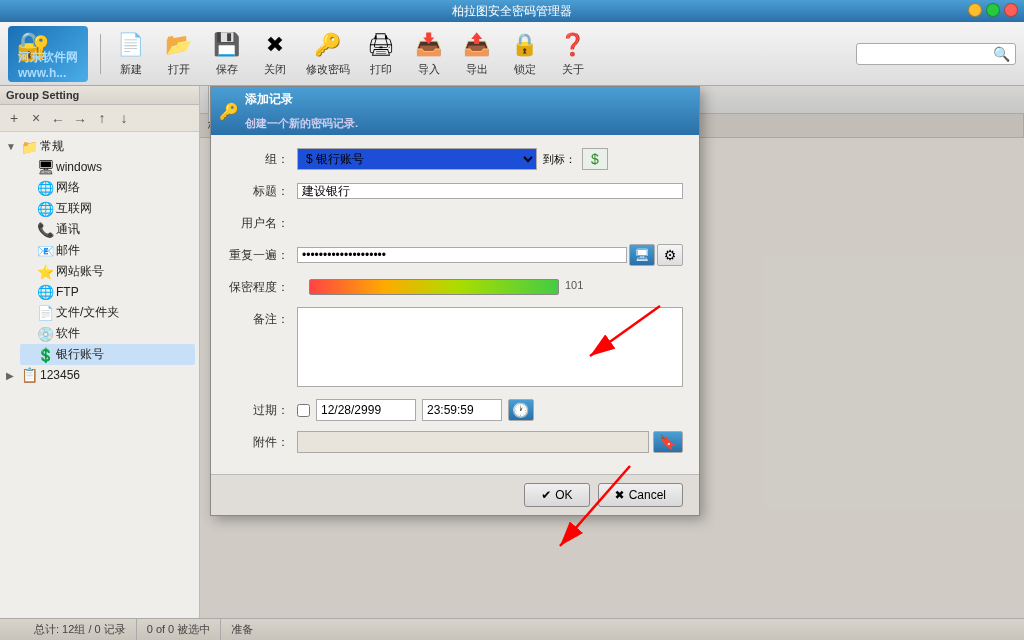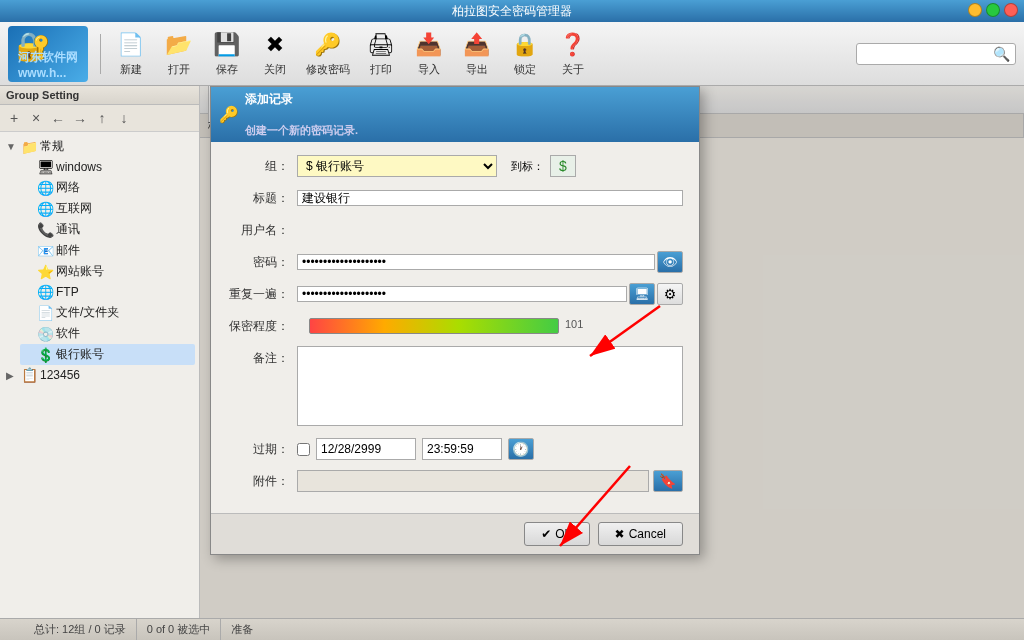--- a/index.html
+++ b/index.html
@@ -43,27 +43,27 @@
     .content { flex: 1; background: #e8e4dc; position: relative; overflow: hidden; }
     .content-header { background: linear-gradient(to bottom, #f0eeea, #ddd); padding: 3px 8px; display: flex; align-items: center; gap: 8px; border-bottom: 1px solid #bbb; height: 28px; }
     .content-cols { display: flex; height: 24px; background: #d8d4cc; border-bottom: 1px solid #bbb; align-items: center; }
     .col-header { font-size: 11px; color: #333; padding: 0 8px; border-right: 1px solid #bbb; height: 100%; display: flex; align-items: center; }
 
     
     .dialog-overlay { position: absolute; top: 0; left: 0; right: 0; bottom: 0; background: rgba(0,0,0,0.1); display: flex; align-items: flex-start; justify-content: flex-start; padding: 0; }
     .dialog { background: #f0eeea; border: 1px solid #888; box-shadow: 4px 4px 12px rgba(0,0,0,0.3); width: 490px; margin-top: 0; margin-left: 10px; }
     .dialog-titlebar { background: linear-gradient(to bottom, #4a9fd4, #2a6fa8); padding: 4px 8px; color: white; font-size: 12px; font-weight: bold; display: flex; align-items: center; gap: 6px; }
     .dialog-icon { font-size: 16px; }
-    .dialog-subtitle { font-size: 11px; color: #cce; margin-top: 15px; text-align: right; }
+    .dialog-subtitle { font-size: 11px; color: #cce; margin-top: 8px; text-align: right; }
     .dialog-body { padding: 12px 16px; }
     .form-row { display: flex; align-items: center; margin-bottom: 8px; min-height: 24px; }
     .form-label { width: 70px; text-align: right; padding-right: 8px; font-size: 12px; color: #333; flex-shrink: 0; }
     .form-control { flex: 1; }
     .form-input { width: 100%; border: 1px solid #aaa; padding: 2px 4px; font-size: 12px; height: 16px; background: white; }
-    .form-select { width: 200px; border: 1px solid #aaa; padding: 2px 4px; font-size: 12px; height: 22px; background: #fef9c3; }
+    .form-select { width: 240px; border: 1px solid #aaa; padding: 2px 4px; font-size: 12px; height: 22px; background: #1d4ed8; }
     .form-textarea { width: 100%; border: 1px solid #aaa; padding: 4px; font-size: 12px; height: 80px; resize: none; background: white; }
     .icon-btn { width: 26px; height: 22px; border: 1px solid #aaa; background: linear-gradient(to bottom, #f5f5f5, #ddd); cursor: pointer; display: flex; align-items: center; justify-content: center; font-size: 14px; border-radius: 2px; }
     .group-row { display: flex; align-items: center; gap: 6px; }
     .icon-preview { width: 26px; height: 22px; background: #e8f0e8; border: 1px solid #aaa; display: flex; align-items: center; justify-content: center; color: #2a8a2a; font-size: 14px; }
     .pw-row { display: flex; align-items: center; gap: 2px; }
     .pw-row .form-input { flex: 1; }
     .strength-bar-bg { width: 250px; height: 16px; background: linear-gradient(to right, #ff4444 0%, #ffaa00 30%, #aadd00 60%, #44cc44 100%); border-radius: 2px; position: relative; border: 1px solid #888; }
     .strength-bar-cover { position: absolute; right: 0; top: 0; height: 100%; background: #c8c4bc; }
     .strength-num { font-size: 11px; color: #555; margin-left: 6px; }
     .expiry-row { display: flex; align-items: center; gap: 6px; }
@@ -254,45 +254,36 @@
           </div>
         </div>
         <div class="dialog-body">
 
           <div class="form-row">
             <div class="form-label">组：</div>
             <div class="form-control group-row">
               <select class="form-select">
                 <option>$ 银行账号</option>
               </select>
-              <div style="margin-left:8px; font-size:11px;">到标：</div>
+              <div style="font-size:11px;">到标：</div>
               <div class="icon-preview">$</div>
             </div>
           </div>
 
           <div class="form-row">
             <div class="form-label">标题：</div>
             <div class="form-control">
               <input type="text" class="form-input" value="建设银行" style="">
             </div>
           </div>
 
           <div class="form-row">
             <div class="form-label">用户名：</div>
           </div>
 
-          <div class="form-row">
-            <div class="form-label">密码：</div>
-            <div class="form-control">
-              <div class="pw-row">
-                <input type="password" class="form-input" value="YFvbNH61GwTwBqeJ61y0" style="">
-                <div class="icon-btn" style="background: linear-gradient(to bottom,#4a9fd4,#2a6fa8); color:white; font-size:12px;">👁</div>
-              </div>
-            </div>
-          </div>
 
           <div class="form-row">
             <div class="form-label">重复一遍：</div>
             <div class="form-control">
               <div class="pw-row">
                 <input type="password" class="form-input" value="YFvbNH61GwTwBqeJ61y0" style="">
                 <div class="icon-btn" style="background: linear-gradient(to bottom,#4a9fd4,#2a6fa8); color:white; font-size:12px;">🖥</div>
                 <div class="icon-btn">⚙</div>
               </div>
             </div>

